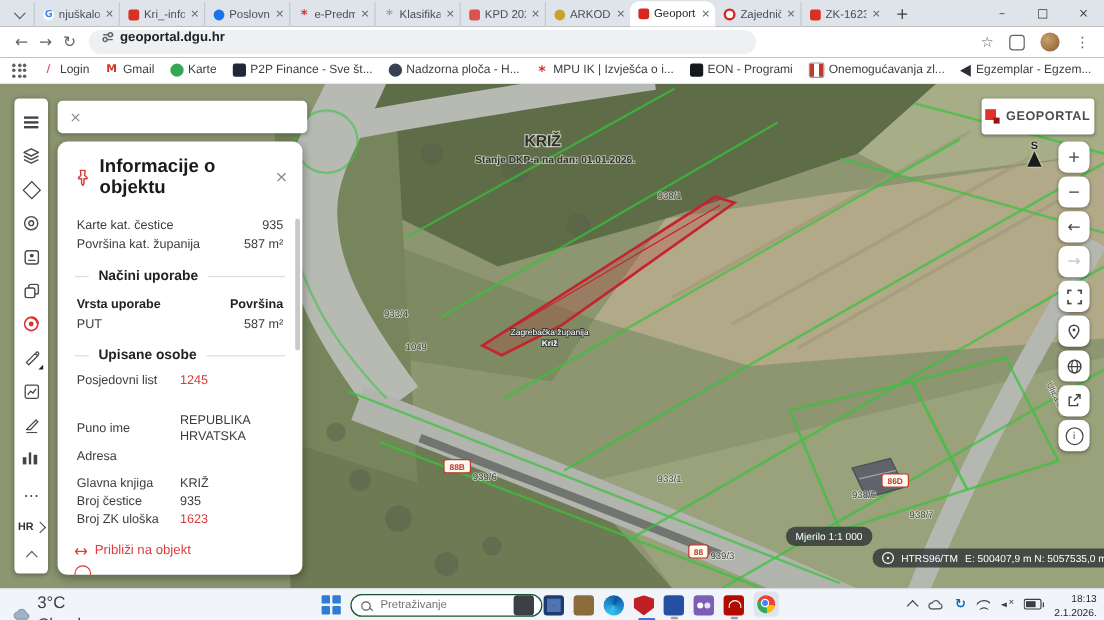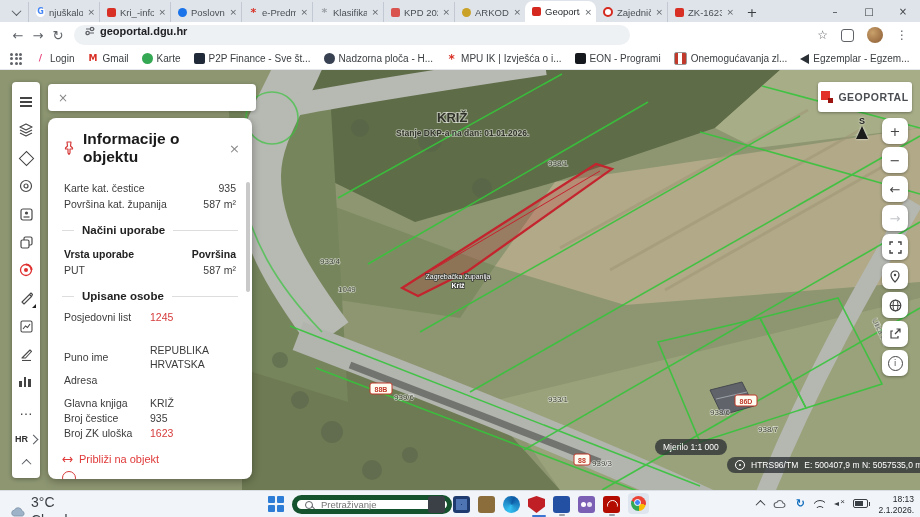--- a/index.html
+++ b/index.html
@@ -117,21 +117,21 @@
   .pill1{left:655px;top:369px;}
   .pill2{left:727px;top:387px;}
   .crossh{width:8px;height:8px;border:1px solid #fff;border-radius:50%;position:relative;flex:none;}
   .crossh::after{content:"";position:absolute;left:2.5px;top:2.5px;width:2px;height:2px;background:#fff;border-radius:50%;}
   
   .taskbar{position:absolute;left:0;top:490px;width:920px;height:27px;background:#f1f4f9;border-top:1px solid #d9dee5;}
   .weather{position:absolute;left:10px;top:3px;display:flex;align-items:center;gap:5px;}
   .wtxt{display:flex;flex-direction:column;font-size:14px;color:#3a3f45;line-height:1.25;}
   .startbtn{position:absolute;left:268px;top:5px;display:grid;grid-template-columns:7px 7px;grid-gap:1.5px;}
   .startbtn span{width:7px;height:7px;background:#2d7cd6;border-radius:1px;}
-  .tsrch{position:absolute;left:292px;top:4px;width:160px;height:19px;background:#fff;border:5px solid #14532d;border-radius:10px;display:flex;align-items:center;gap:6px;padding:0 8px;box-sizing:border-box;}
+  .tsrch{position:absolute;left:292px;top:4px;width:160px;height:19px;background:#fff;border:1px solid #14532d;border-radius:10px;display:flex;align-items:center;gap:6px;padding:0 8px;box-sizing:border-box;}
   .mag{width:6px;height:6px;border:1.4px solid #5f6368;border-radius:50%;position:relative;flex:none;}
   .mag::after{content:"";position:absolute;left:5px;top:5px;width:4px;height:1.4px;background:#5f6368;transform:rotate(45deg);}
   .tsrch input{border:none;outline:none;background:transparent;font-size:9.5px;color:#5f6368;width:110px;font-family:"Liberation Sans",sans-serif;}
   .ticons{position:absolute;left:428px;top:4px;display:flex;gap:8px;align-items:center;}
   .ti{width:17px;height:17px;border-radius:3px;position:relative;}
   .ti-expl{background:#3b3f46;}
   .ti-tiles{background:#1e3a6e;}
   .ti-tiles::after{content:"";position:absolute;left:3px;top:3px;width:11px;height:11px;background:linear-gradient(#4f74b3 45%,transparent 45% 55%,#4f74b3 55%),linear-gradient(90deg,#4f74b3 45%,transparent 45% 55%,#4f74b3 55%);}
   .ti-case{background:#8a6d3b;}
   .ti-edge{background:conic-gradient(from 200deg,#35c1f1,#0c59a4,#35c1f1);border-radius:50%;}

